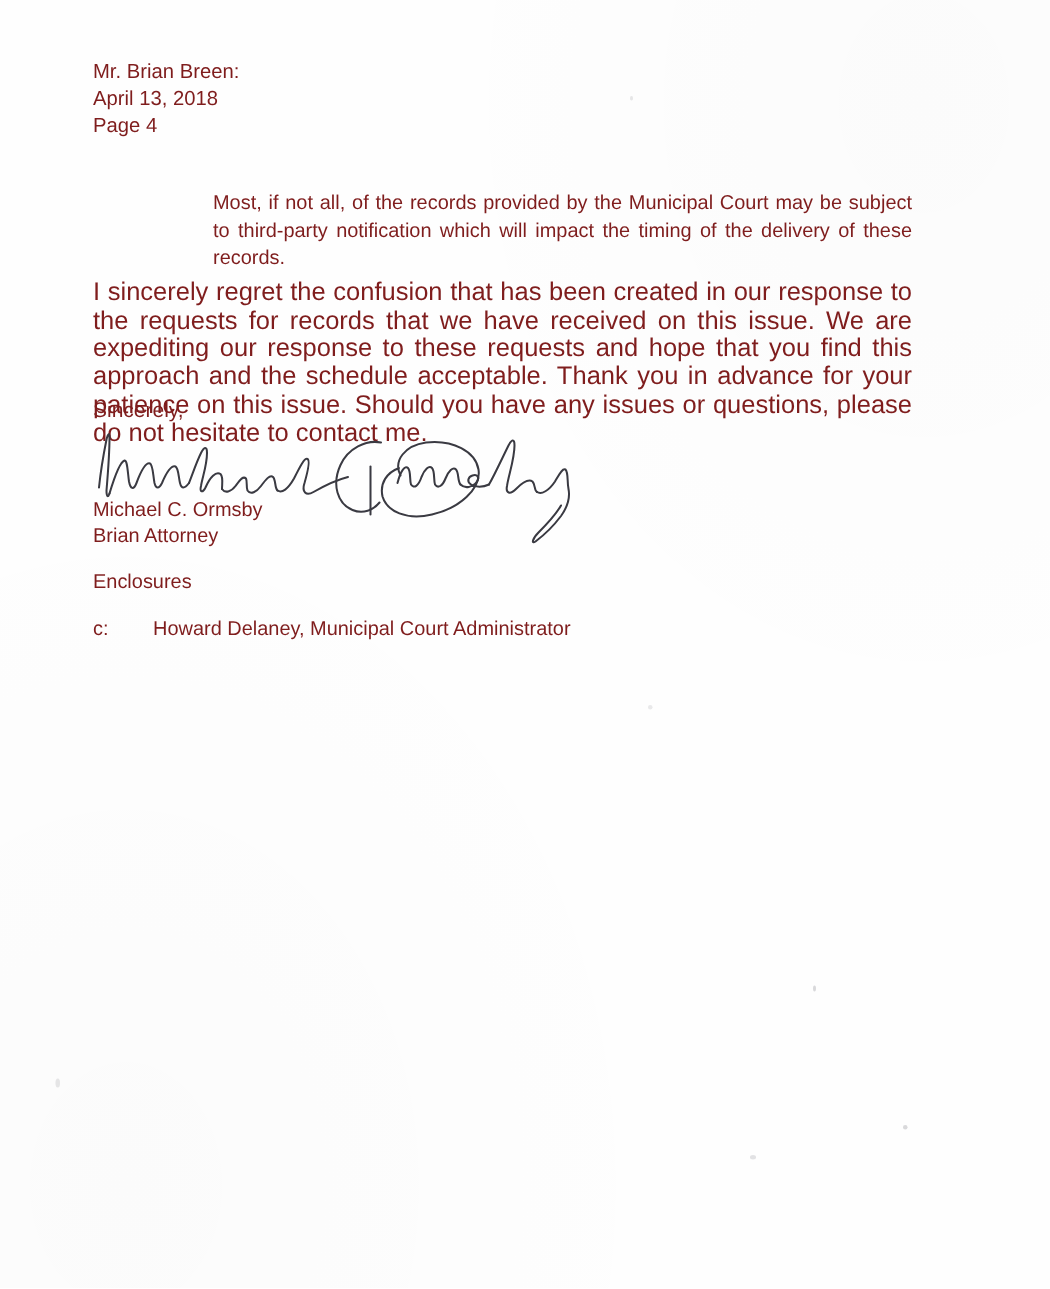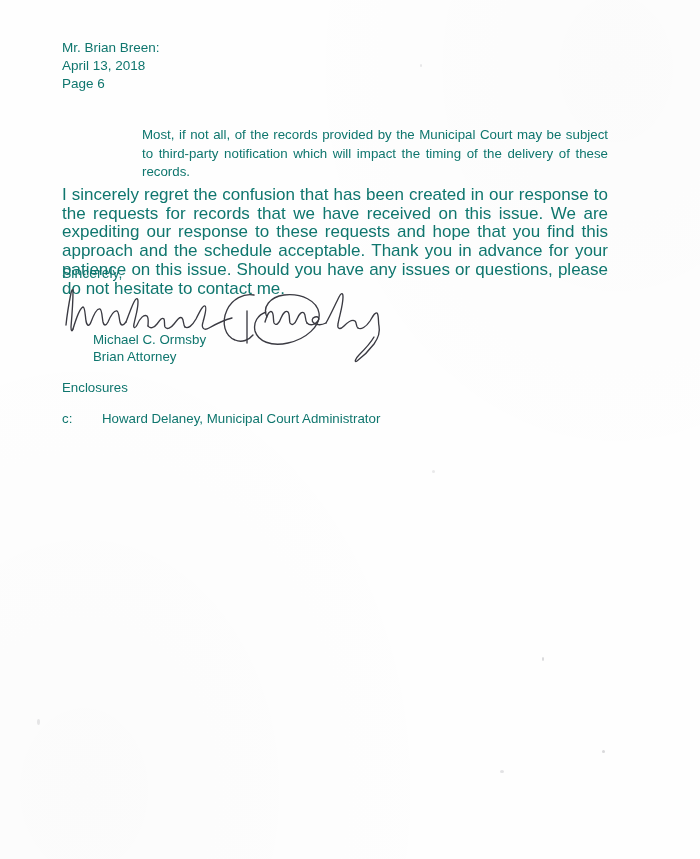--- a/index.html
+++ b/index.html
@@ -9,21 +9,21 @@
     background: #ffffff;
   }
 
   .page {
     position: relative;
     width: 700px;
     height: 859px;
     background: #fefefe;
     overflow: hidden;
     font-family: "Liberation Sans", sans-serif;
-    color: #0f766e;
+    color: #7f1d1d;
     -webkit-font-smoothing: antialiased;
   }
 
   
   .scan-tint {
     position: absolute;
     inset: 0;
     background:
       radial-gradient(ellipse at 12% 92%, rgba(0,0,0,0.012), rgba(0,0,0,0) 45%),
       radial-gradient(ellipse at 88% 8%, rgba(0,0,0,0.010), rgba(0,0,0,0) 40%);
@@ -91,21 +91,20 @@
   }
   .signature svg { display: block; width: 100%; height: 100%; }
 
   
   .signer {
     position: absolute;
     left: 62px;
     top: 332px;
     font-size: 13.3px;
     line-height: 16.5px;
-    margin-left: 31px;
   }
   .signer div { white-space: pre; }
 
   
   .enclosures {
     position: absolute;
     left: 62px;
     top: 380px;
     font-size: 13.3px;
   }
@@ -132,21 +131,21 @@
   <div class="speck" style="left:542px; top:657px; width:2px; height:4px;"></div>
   <div class="speck" style="left:602px; top:750px; width:3px; height:3px;"></div>
   <div class="speck" style="left:500px; top:770px; width:4px; height:3px; opacity:0.4;"></div>
   <div class="speck" style="left:37px; top:719px; width:3px; height:6px; opacity:0.35;"></div>
   <div class="speck" style="left:420px; top:64px; width:2px; height:3px; opacity:0.35;"></div>
   <div class="speck" style="left:432px; top:470px; width:3px; height:3px; opacity:0.3;"></div>
 
   <div class="letterhead">
     <div>Mr. Brian Breen:</div>
     <div>April 13, 2018</div>
-    <div>Page 6</div>
+    <div>Page 4</div>
   </div>
 
   <p class="indented-para">Most, if not all, of the records provided by the Municipal Court may be subject to third-party notification which will impact the timing of the delivery of these records.</p>
 
   <p class="body-para">I sincerely regret the confusion that has been created in our response to the requests for records that we have received on this issue.  We are expediting our response to these requests and hope that you find this approach and the schedule acceptable.  Thank you in advance for your patience on this issue.  Should you have any issues or questions, please do not hesitate to contact me.</p>
 
   <div class="closing">Sincerely,</div>
 
   <div class="signature">
     <svg viewBox="0 0 330 86" xmlns="http://www.w3.org/2000/svg" fill="none" stroke="#3a3a42" stroke-width="1.35" stroke-linecap="round" stroke-linejoin="round">

